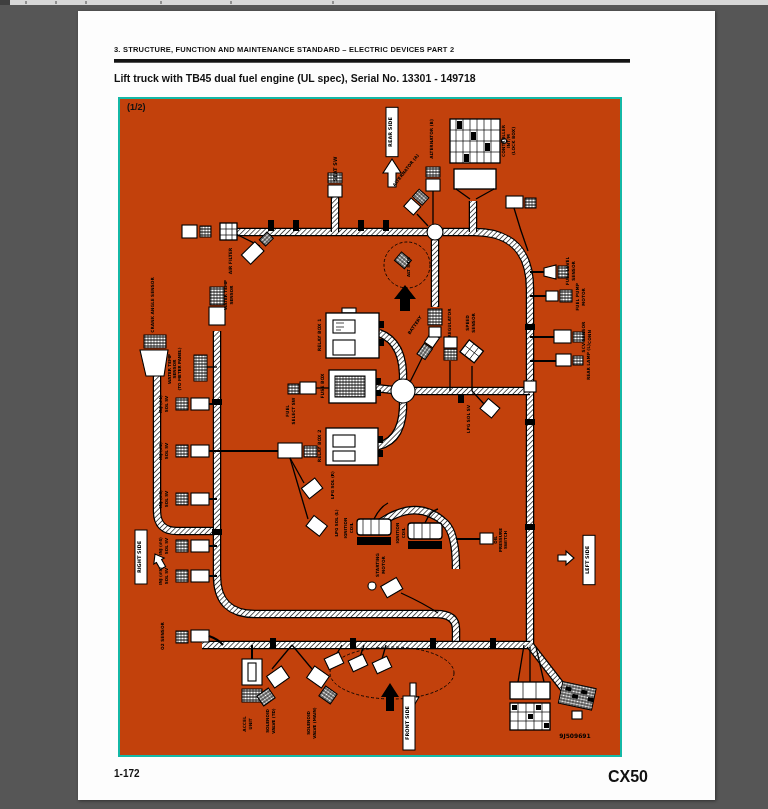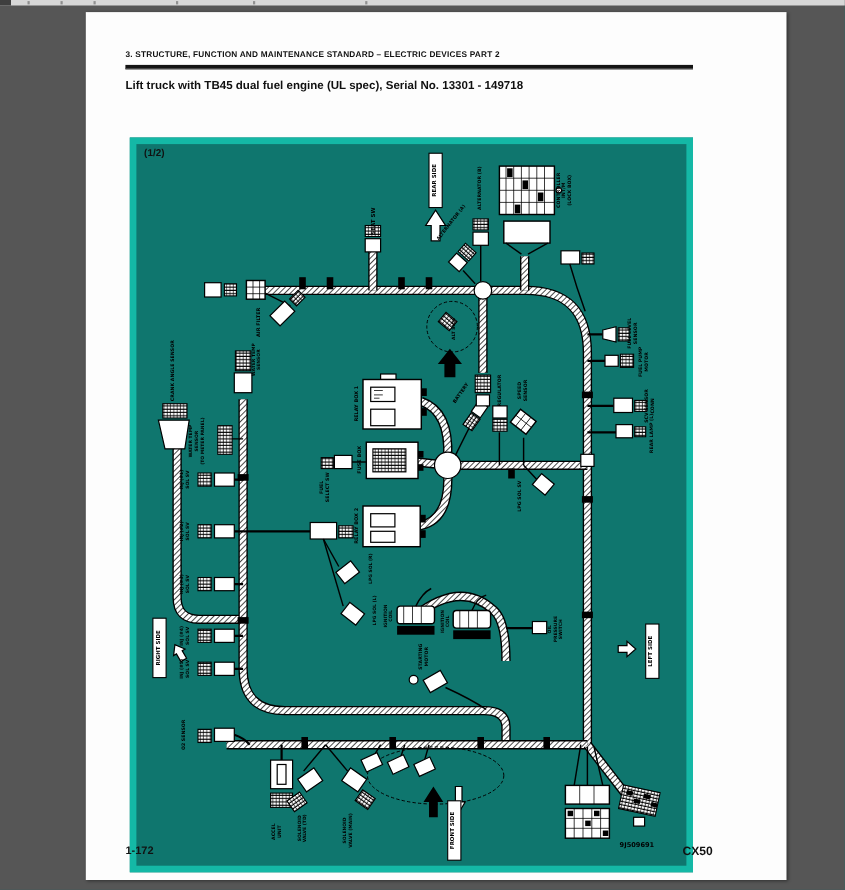--- a/index.html
+++ b/index.html
@@ -9,25 +9,25 @@
   .topstrip .tab{position:absolute;left:0;top:0;width:10px;height:5px;background:#3f3f3f;}
   .topstrip .mk{position:absolute;top:1px;width:2px;height:3px;background:#8f8f8f;}
   .page{position:absolute;left:78px;top:11px;width:614px;height:789px;background:#fdfdfd;
         box-shadow:1px 1px 3px rgba(0,0,0,0.45);padding-left:23px;}
   .hdr{position:absolute;left:36px;top:34px;font-size:7.5px;font-weight:bold;color:#111;
        letter-spacing:0.2px;white-space:nowrap;}
   .rule{position:absolute;left:36px;top:48px;width:516px;height:3px;background:#141414;
         border-bottom:1px solid #555;}
   .doctitle{position:absolute;left:36px;top:61px;font-size:10.5px;font-weight:bold;color:#111;
         white-space:nowrap;}
-  .frame{position:absolute;left:40px;top:86px;width:500px;height:656px;background:#0f766e;
-        border:6px solid #14b8a6;margin-top:28px;}
+  .frame{position:absolute;left:40px;top:86px;width:500px;height:656px;background:#c2410c;
+        border:2px solid #14b8a6;}
   .sheet{position:absolute;left:7px;top:3px;font-size:9px;font-weight:bold;color:#111;}
   .f-left{position:absolute;left:36px;top:757px;font-size:10px;font-weight:bold;color:#111;}
-  .f-right{position:absolute;right:67px;top:757px;font-size:11px;font-weight:bold;color:#111;text-align:right;}
+  .f-right{position:absolute;right:67px;top:757px;font-size:16px;font-weight:bold;color:#111;text-align:right;}
   svg{position:absolute;left:0;top:0;}
   .to{fill:none;stroke:#000;stroke-width:8.5;stroke-linejoin:round;}
   .ti{fill:none;stroke:url(#hz);stroke-width:6;stroke-linejoin:round;}
   .lead{fill:none;stroke:#000;stroke-width:1.3;}
   .lead2{fill:none;stroke:#000;stroke-width:2;}
   .cw{fill:#fff;stroke:#000;stroke-width:1.1;}
   .cs{fill:url(#hd);stroke:#000;stroke-width:1;}
   .cb{fill:#000;stroke:none;}
   .bx{fill:#fff;stroke:#000;stroke-width:1.3;}
   .dash{fill:none;stroke:#000;stroke-width:0.9;stroke-dasharray:3 2;}

